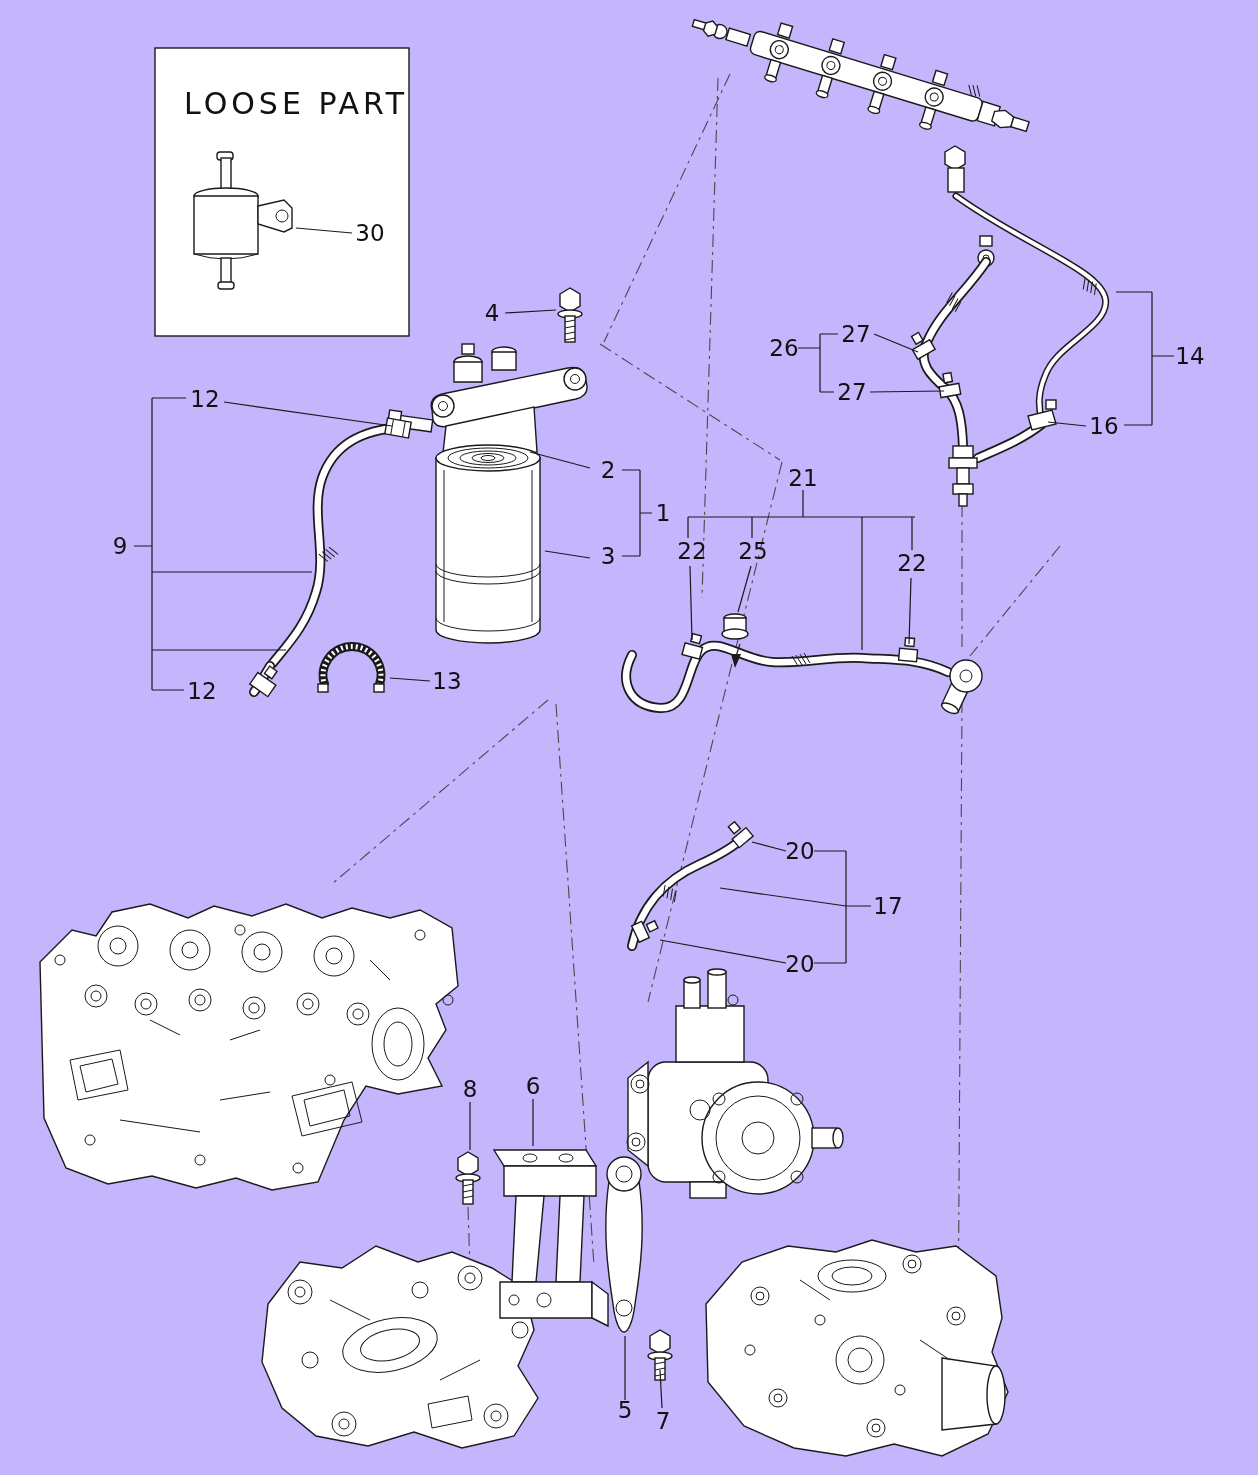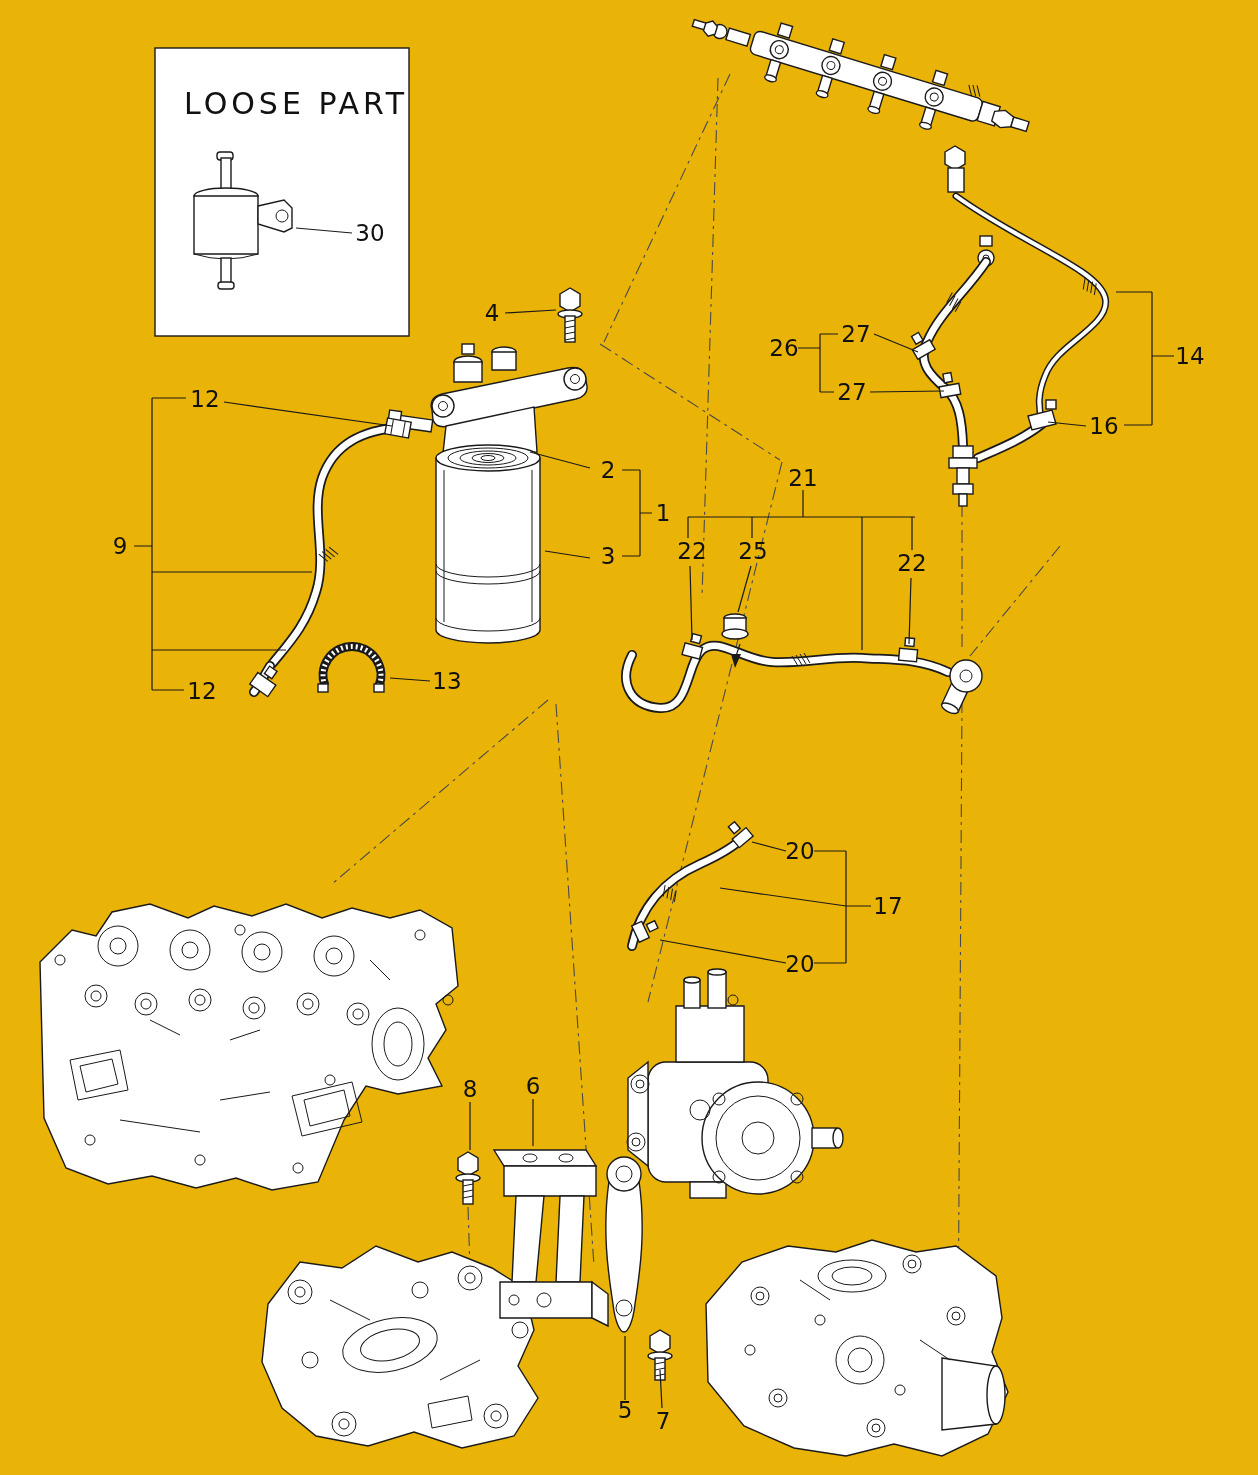--- a/index.html
+++ b/index.html
@@ -1,16 +1,16 @@
 <!DOCTYPE html>
 <html><head>
 <meta charset="utf-8">
 <style>
   html,body{margin:0;padding:0;background:#fff;}
-  .page{position:relative;width:1258px;height:1475px;background:#eab308;overflow:hidden;}
+  .page{position:relative;width:1258px;height:1475px;background:#c4b5fd;overflow:hidden;}
   svg{display:block;}
   .fillw{fill:#ffffff;stroke:#1a1a1a;stroke-width:1.4;}
   .thin{stroke:#1a1a1a;stroke-width:1;fill:none;}
   .phantom{stroke:#4a4a4a;stroke-width:1.1;fill:none;stroke-dasharray:13 5 3 5;}
   .leader{stroke:#1a1a1a;stroke-width:1.2;fill:none;}
   .tube-o{stroke:#1a1a1a;stroke-width:10;fill:none;stroke-linecap:round;}
   .tube-i{stroke:#ffffff;stroke-width:6.5;fill:none;stroke-linecap:round;}
   .pipe-o{stroke:#1a1a1a;stroke-width:7;fill:none;stroke-linecap:round;}
   .pipe-i{stroke:#ffffff;stroke-width:4;fill:none;stroke-linecap:round;}
   .hatch{stroke:#1a1a1a;stroke-width:1;fill:none;}

